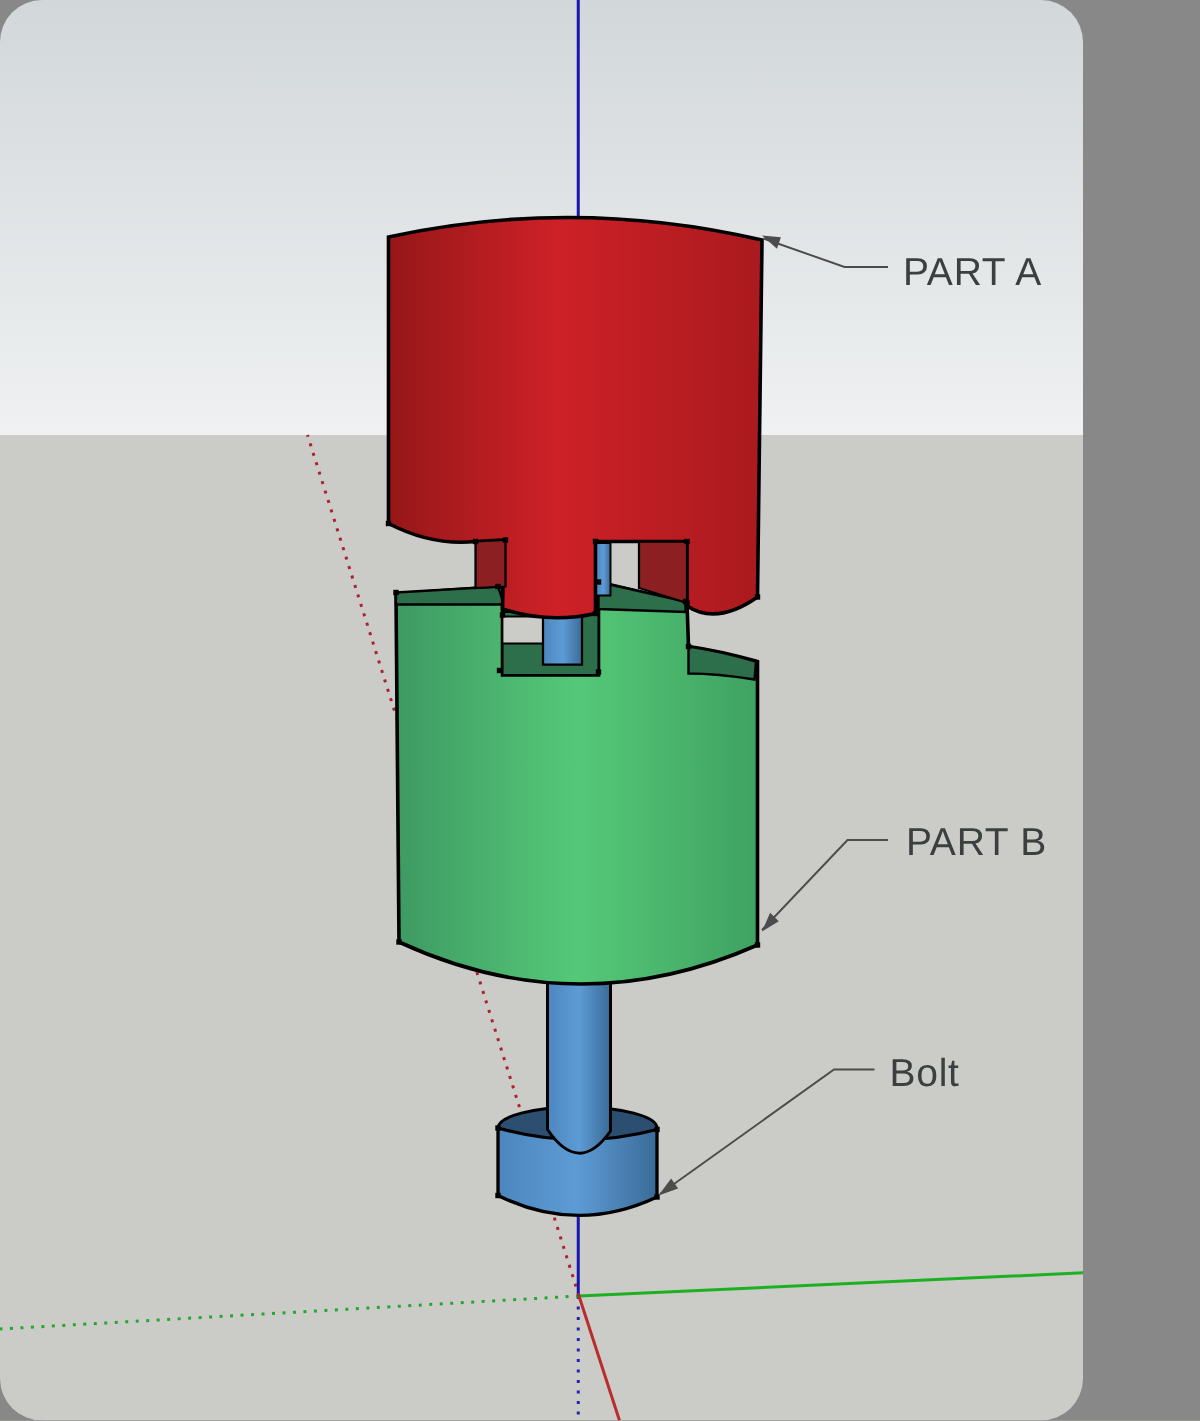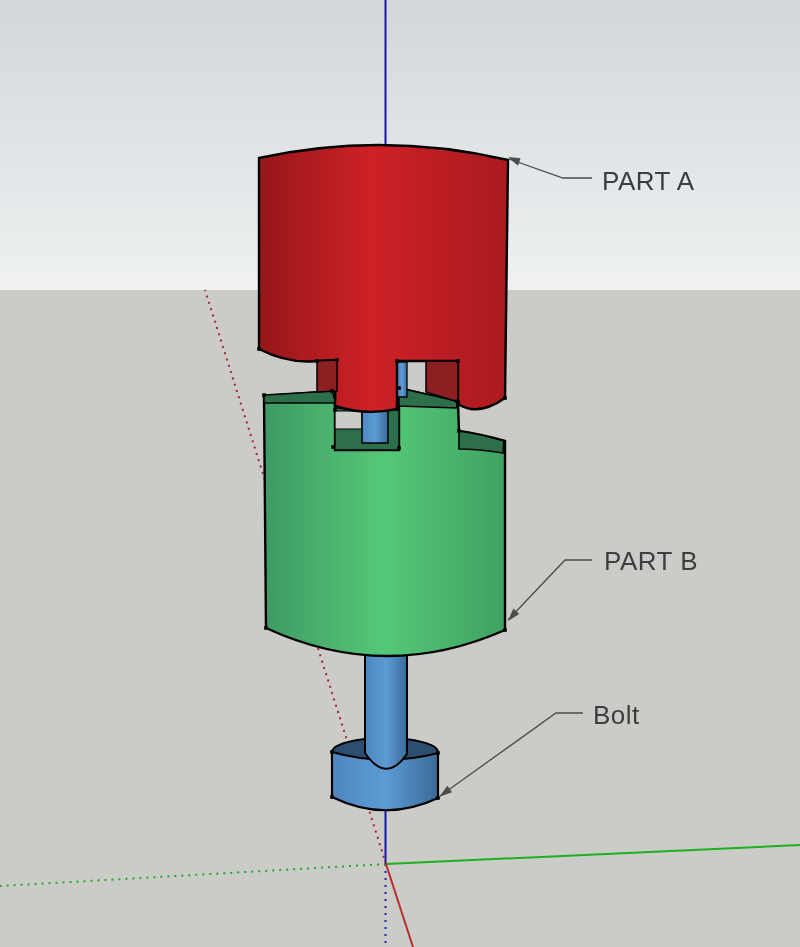--- a/index.html
+++ b/index.html
@@ -1,17 +1,17 @@
 <!DOCTYPE html>
 <html><head>
 <meta charset="utf-8">
 <style>
   html,body{margin:0;padding:0;background:#888;}
-  .viewport{width:800px;height:947px;position:relative;overflow:hidden;
-    font-family:"Liberation Sans", sans-serif;}
+  .viewport{width:722px;height:947px;position:relative;overflow:hidden;
+    font-family:"Liberation Sans", sans-serif;border-radius:28px;}
   .viewport svg{display:block;}
   text.part-label{font-family:"Liberation Sans", sans-serif;font-size:26px;letter-spacing:0.5px;}
 </style>
 </head>
 <body>
 
 <div class="viewport">
 <svg width="800" height="947" viewBox="0 0 800 947" xmlns="http://www.w3.org/2000/svg">
   <defs>
     <linearGradient id="skyGrad" x1="0" y1="0" x2="0" y2="1">

